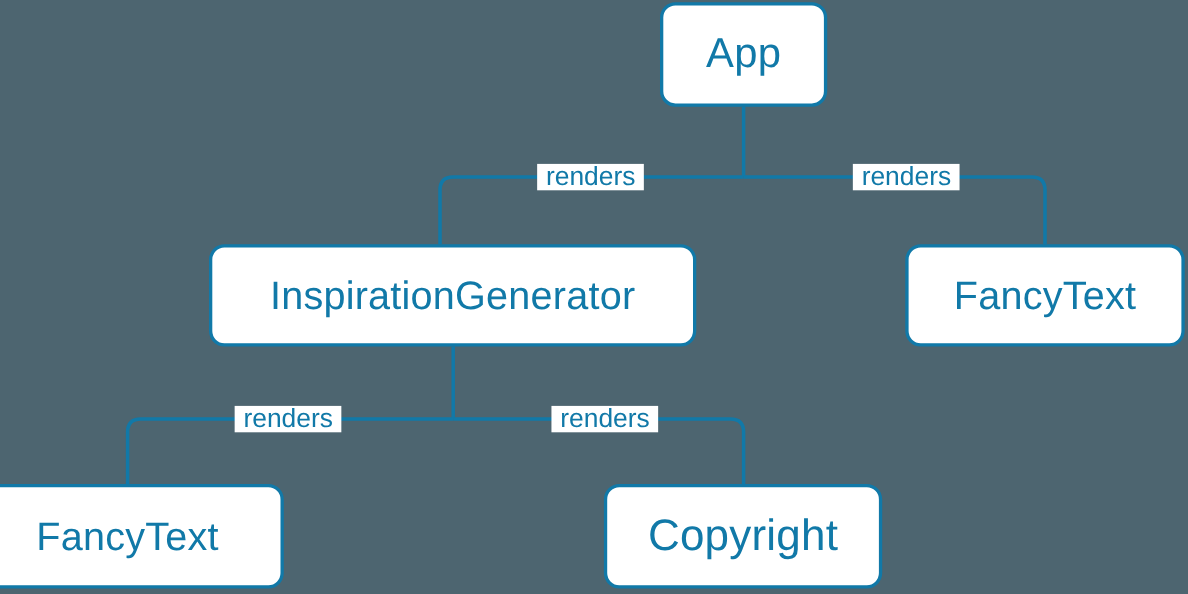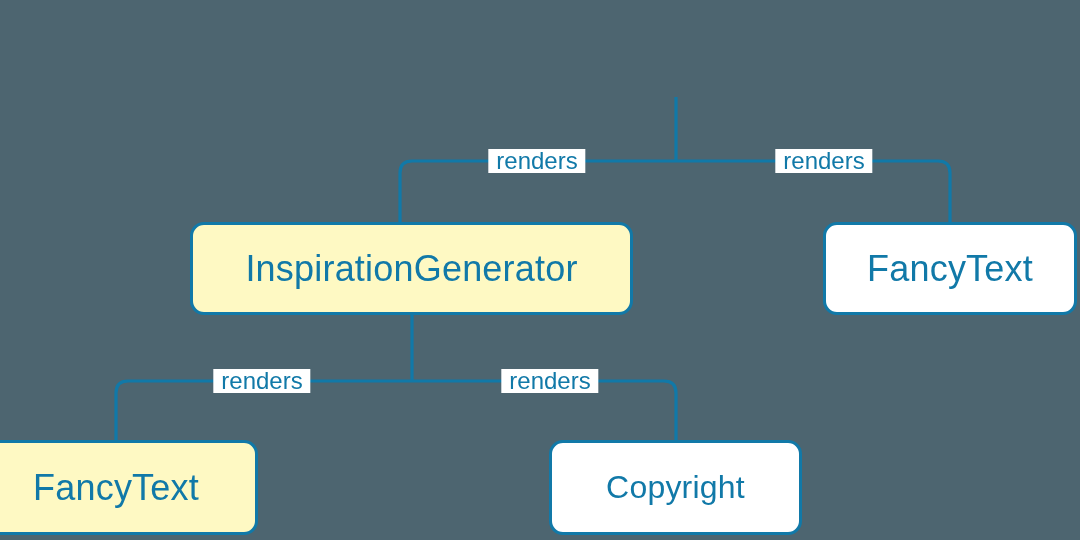--- a/index.html
+++ b/index.html
@@ -32,28 +32,28 @@
     border-radius: 14px;
     display: flex;
     align-items: center;
     justify-content: center;
     color: #1179a8;
     font-weight: 400;
     letter-spacing: 0.2px;
     white-space: nowrap;
   }
   .node.fill-white { background: #ffffff; }
-  .node.fill-cream { background: #fef9c3; }
+  .node.fill-cream { background: #ffffff; }
 
   
   #node-app        { left: 600px; top: 2px;   width: 152px; height: 95px; font-size: 38px; }
   #node-inspgen    { left: 190px; top: 222px; width: 443px; height: 93px; font-size: 36px; }
   #node-fancy-right{ left: 823px; top: 222px; width: 254px; height: 93px; font-size: 36px; }
   #node-fancy-left { left: -26px; top: 440px; width: 284px; height: 95px; font-size: 36px; }
-  #node-copyright  { left: 549px; top: 440px; width: 253px; height: 95px; font-size: 32px; }
+  #node-copyright  { left: 549px; top: 440px; width: 253px; height: 95px; font-size: 40px; }
 
   .edge-label {
     position: absolute;
     color: #1179a8;
     font-size: 24px;
     font-family: "Liberation Sans", sans-serif;
     white-space: nowrap;
     transform: translate(-50%, -50%);
     background: #ffffff;
     padding: 0 8px;
@@ -79,20 +79,23 @@
       <path d="M 676,161 L 938,161 Q 950,161 950,173 L 950,222"></path>
 
       <path d="M 412,315 L 412,381"></path>
 
       <path d="M 412,381 L 128,381 Q 116,381 116,393 L 116,440"></path>
 
       <path d="M 412,381 L 664,381 Q 676,381 676,393 L 676,440"></path>
     </g>
   </svg>
 
+  <div class="node fill-white" id="node-app">
+    <span>App</span>
+  </div>
 
   <div class="node fill-cream" id="node-inspgen">
     <span>InspirationGenerator</span>
   </div>
 
   <div class="node fill-white" id="node-fancy-right">
     <span>FancyText</span>
   </div>
 
   <div class="node fill-cream" id="node-fancy-left">

